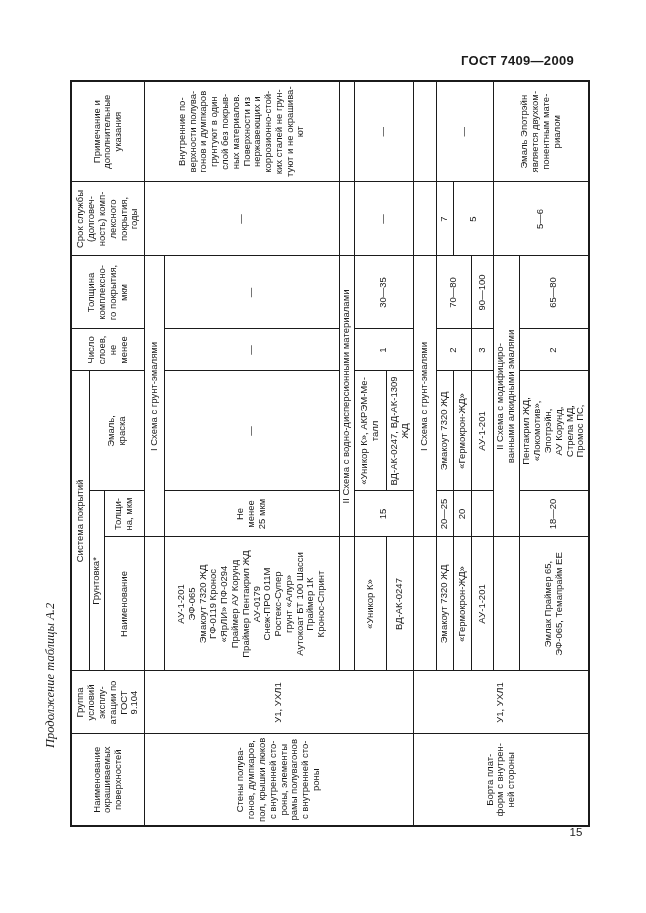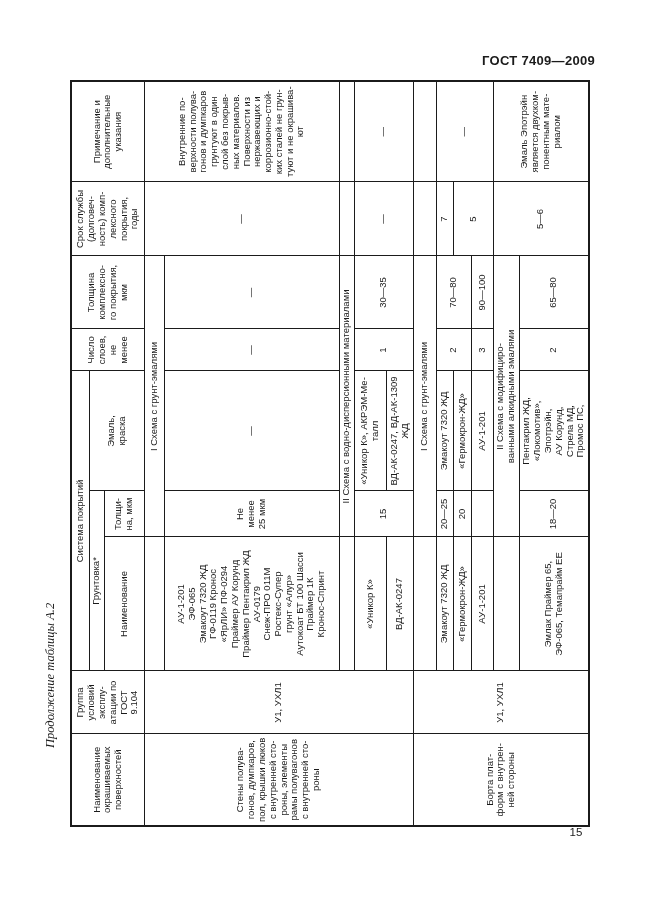--- a/index.html
+++ b/index.html
@@ -3,21 +3,21 @@
 <meta charset="utf-8">
 <style>
   html,body{margin:0;padding:0;}
   body{
     width:646px;height:913px;position:relative;background:#ffffff;
     font-family:"Liberation Sans","DejaVu Sans",sans-serif;color:#1b1b1b;
     overflow:hidden;
   }
   
   .gost-num{
-    position:absolute;top:53px;left:440px;width:155px;text-align:right;
+    position:absolute;top:53px;left:440px;width:155px;text-align:center;
     font-size:13px;font-weight:bold;letter-spacing:.3px;
   }
   .caption{
     position:absolute;left:43px;top:748px;width:170px;
     transform:rotate(-90deg);transform-origin:0 0;
     font-family:"Liberation Serif","DejaVu Serif",serif;
     font-style:italic;font-size:12.5px;white-space:nowrap;
   }
   .pagenum{
     position:absolute;left:560px;top:826px;width:32px;text-align:center;

